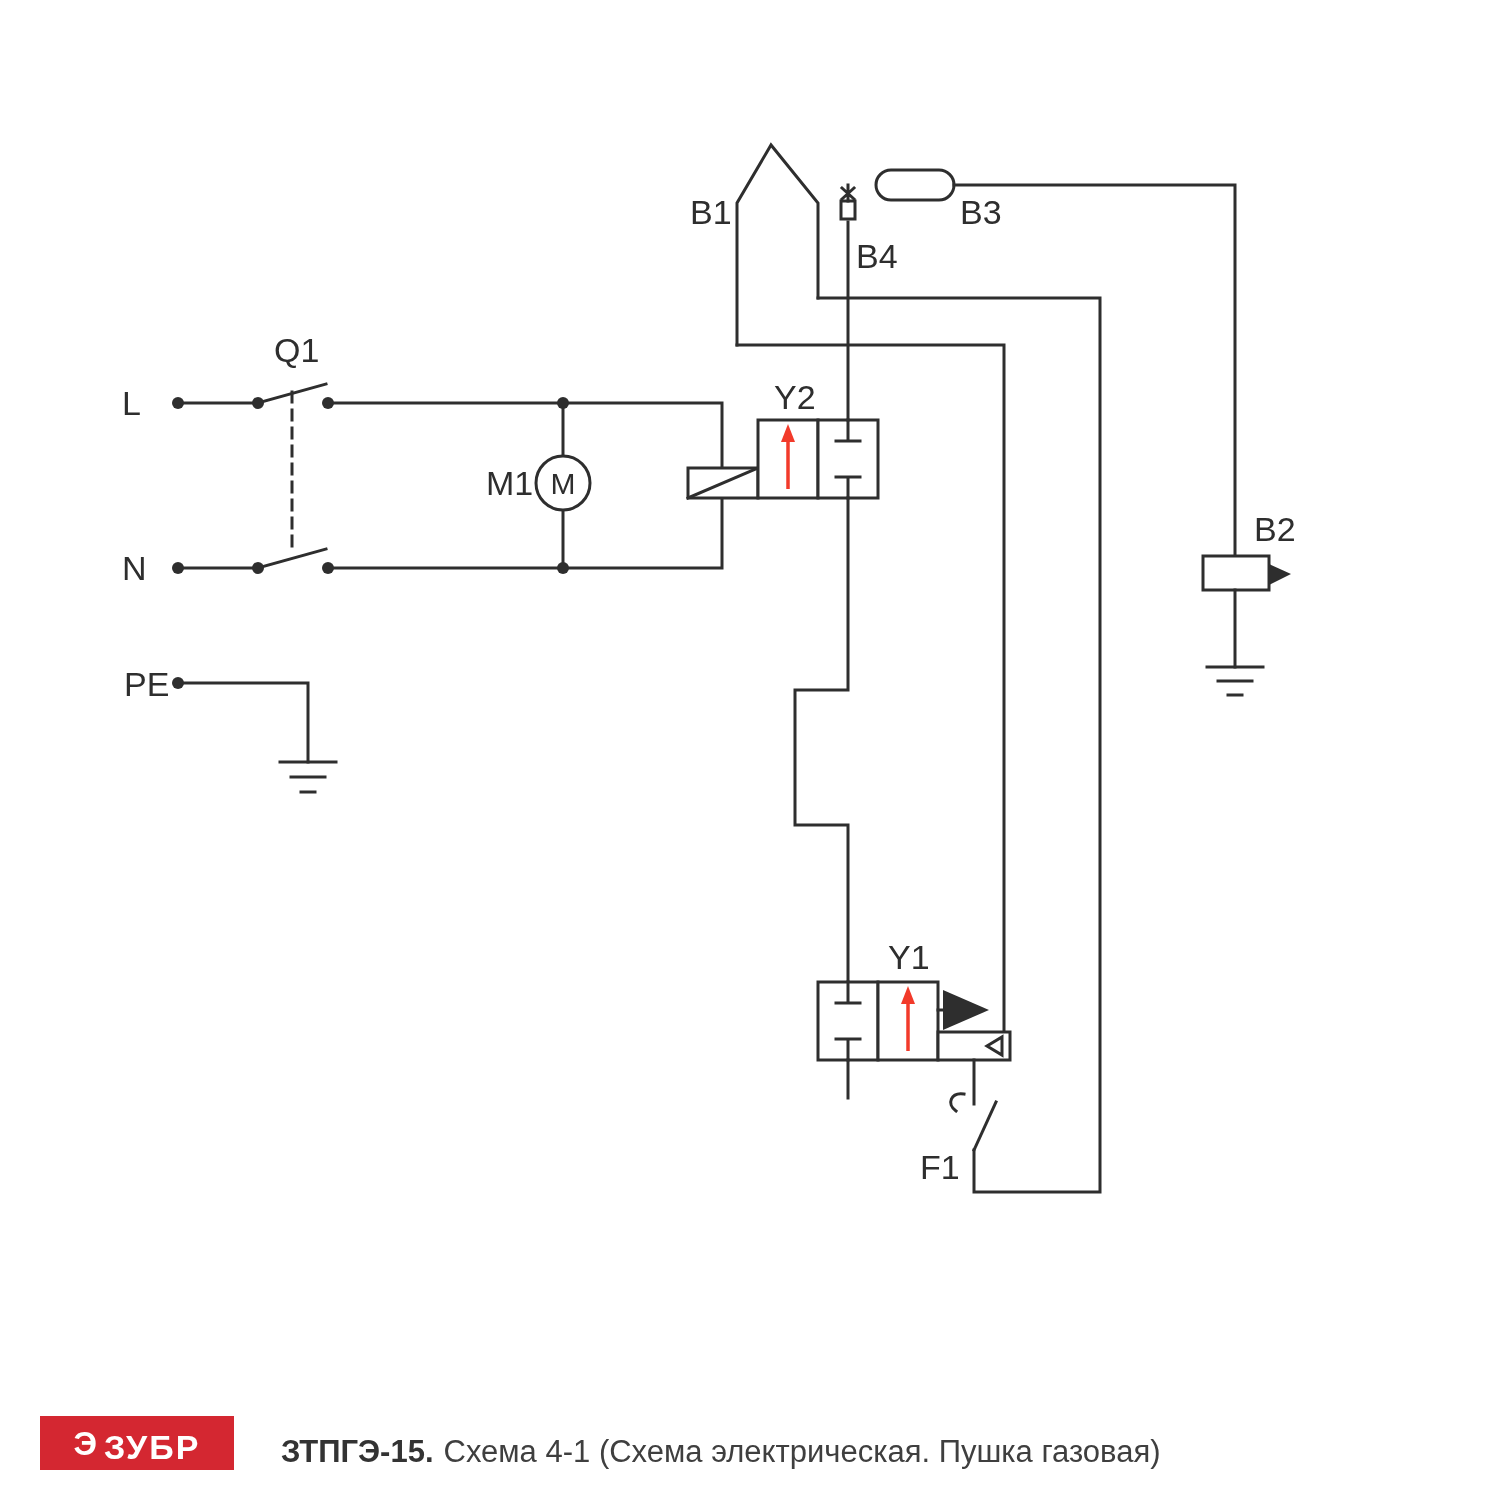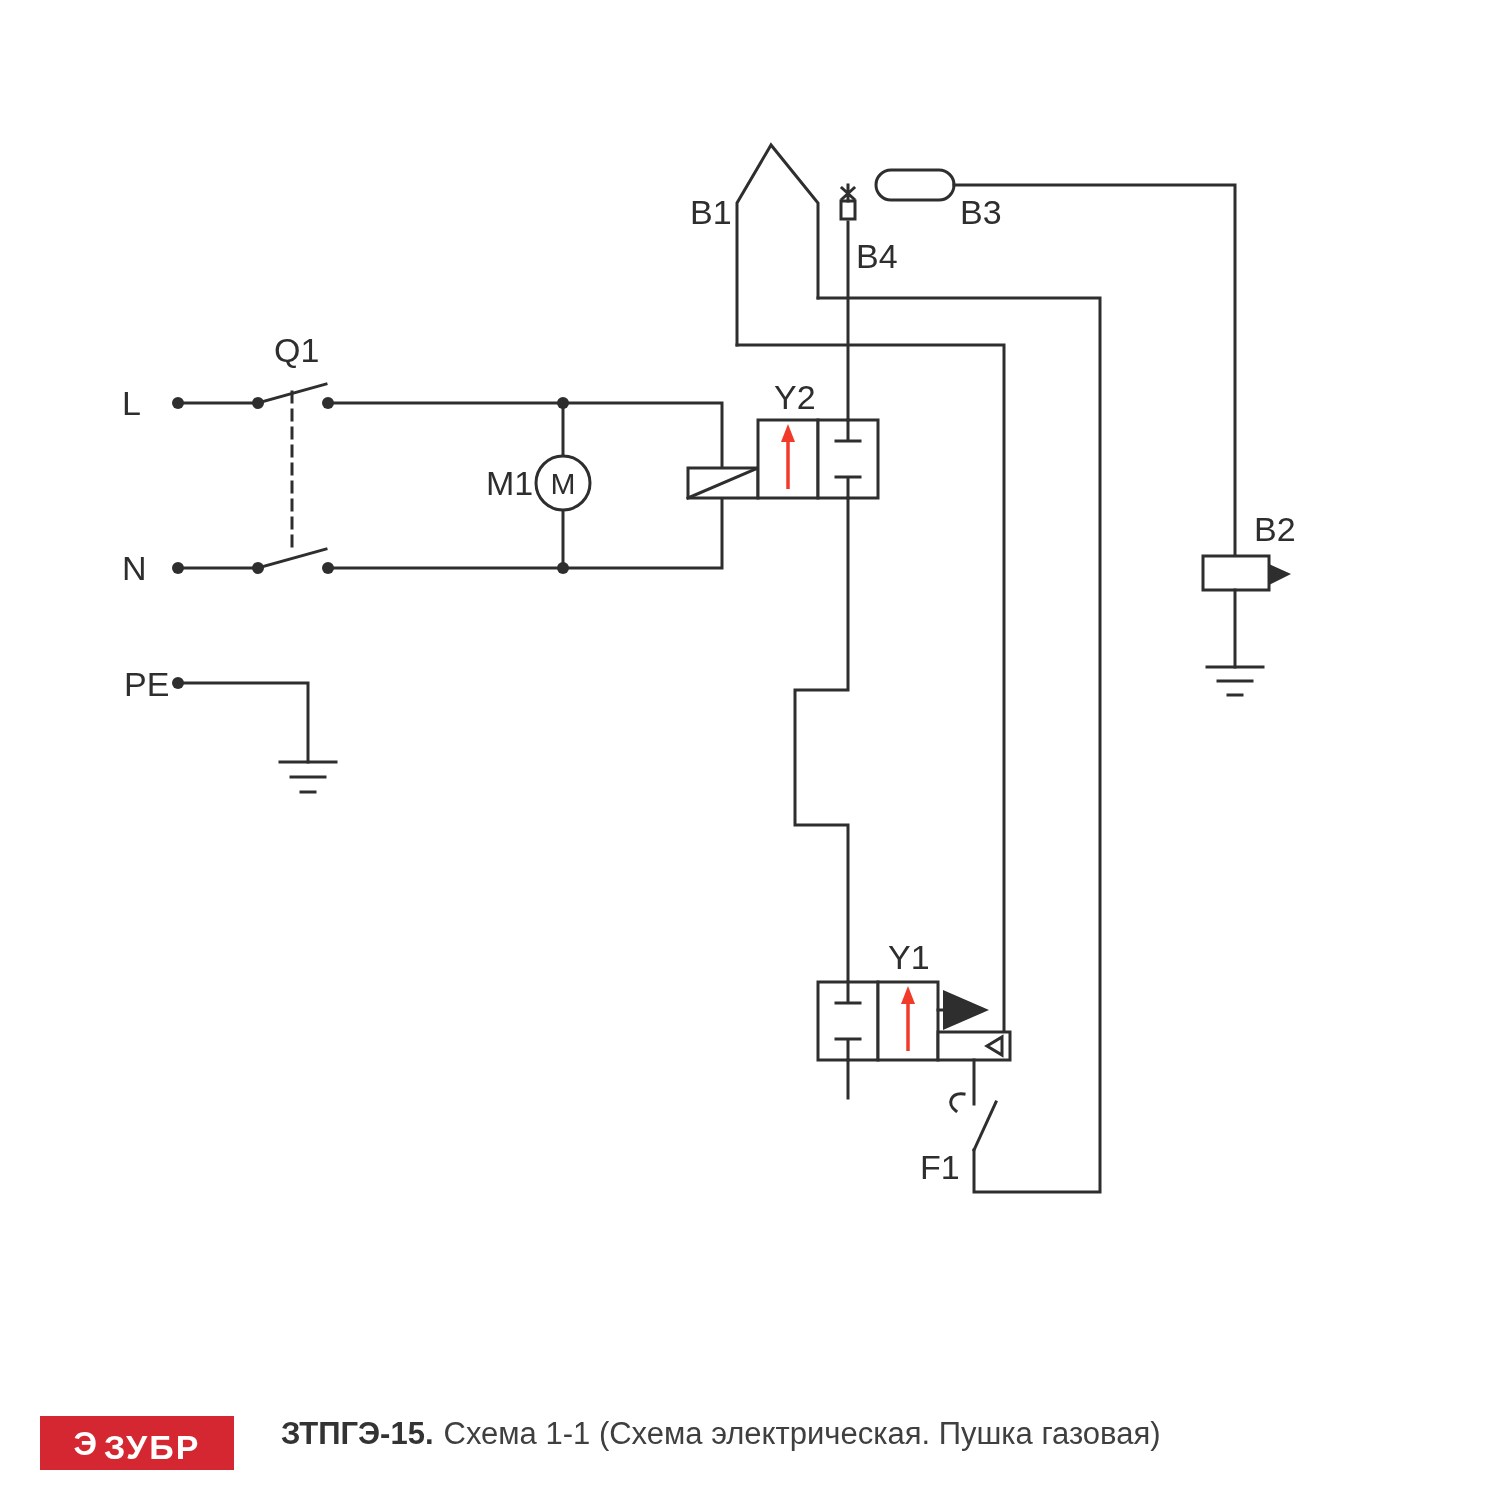--- a/index.html
+++ b/index.html
@@ -18,21 +18,21 @@
   .lbl{font-size:34px;fill:#2e2e2e;}
   .lbl-m{font-size:30px;fill:#2e2e2e;}
   .footer-logo{
     position:absolute;left:40px;top:1416px;width:194px;height:54px;
     background:#d42731;display:flex;align-items:center;justify-content:center;gap:7px;
   }
   .brand-mark{color:#ffffff;font-size:33px;font-weight:bold;line-height:1;}
   .brand-text{color:#ffffff;font-size:34px;font-weight:bold;letter-spacing:2px;line-height:1;margin-top:7px;}
   .footer-caption{
     position:absolute;left:281px;top:1416px;height:54px;
-    display:flex;align-items:flex-start;font-size:31px;color:#3f3f3f;white-space:nowrap;
+    display:flex;align-items:flex-end;font-size:31px;color:#3f3f3f;white-space:nowrap;
   }
   .footer-caption .model{font-weight:bold;margin-right:10px;color:#333333;}
 </style>
 </head>
 <body>
 
 <svg class="schematic" width="1500" height="1500" viewBox="0 0 1500 1500">
 
   <g>
     <path class="wire" d="M178 403 H256"></path>
@@ -146,14 +146,14 @@
     <text class="lbl" x="920" y="1179">F1</text>
   </g>
 </svg>
 
 <div class="footer-logo">
   <span class="brand-mark">Э</span>
   <span class="brand-text">ЗУБР</span>
 </div>
 <div class="footer-caption">
   <span class="model">ЗТПГЭ-15.</span>
-  <span>Схема 1-1 (Схема электрическая. Пушка газовая)</span>
+  <span>Схема 4-1 (Схема электрическая. Пушка газовая)</span>
 </div>
 
 </body></html>

